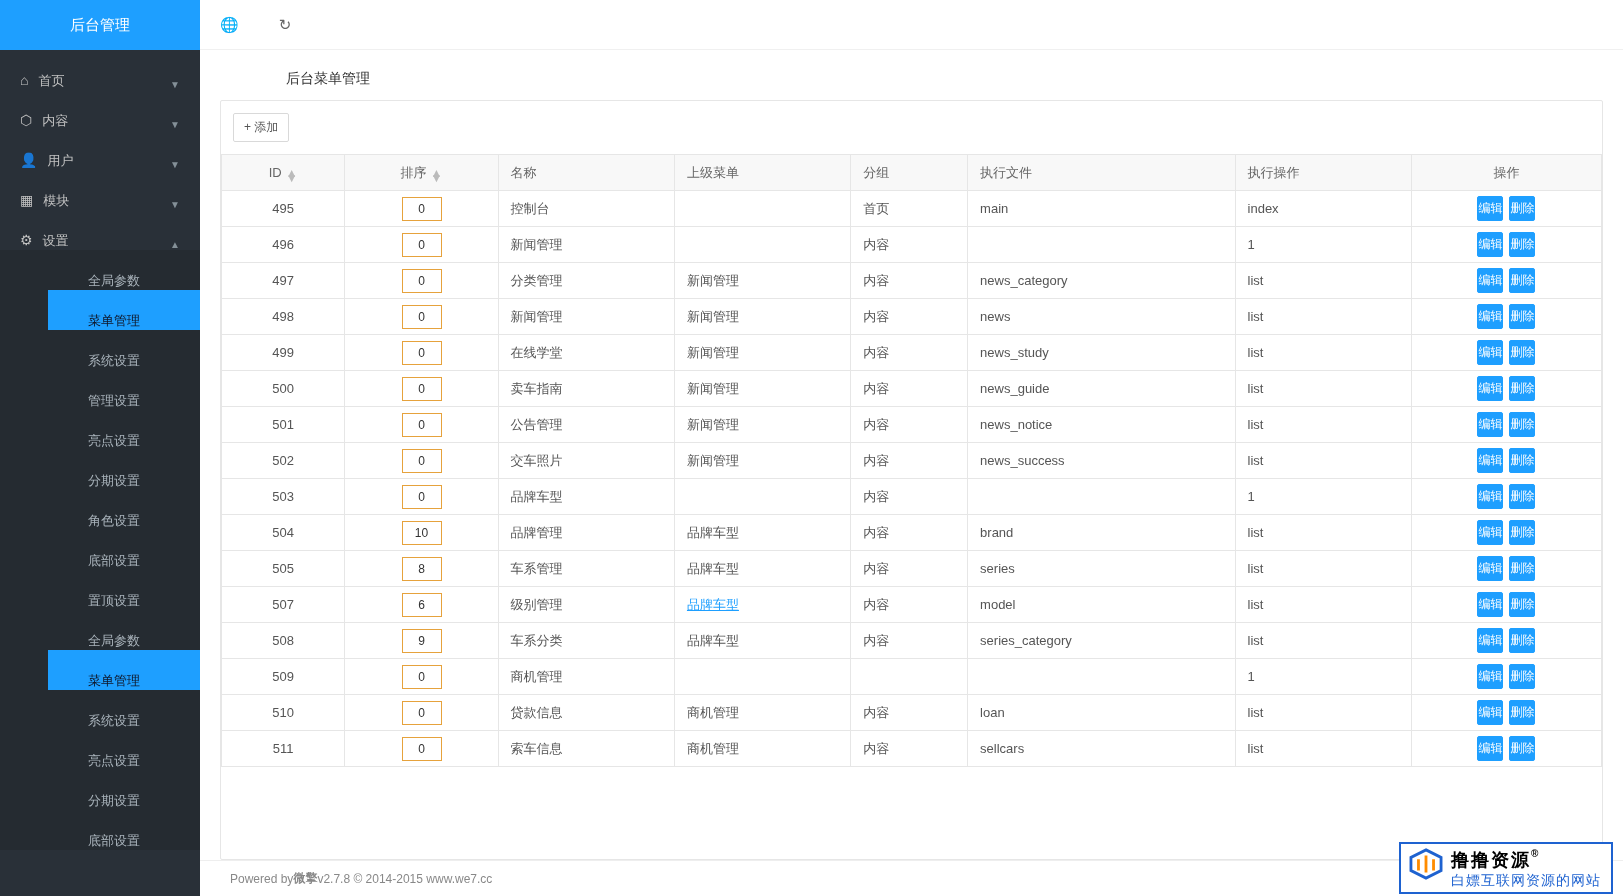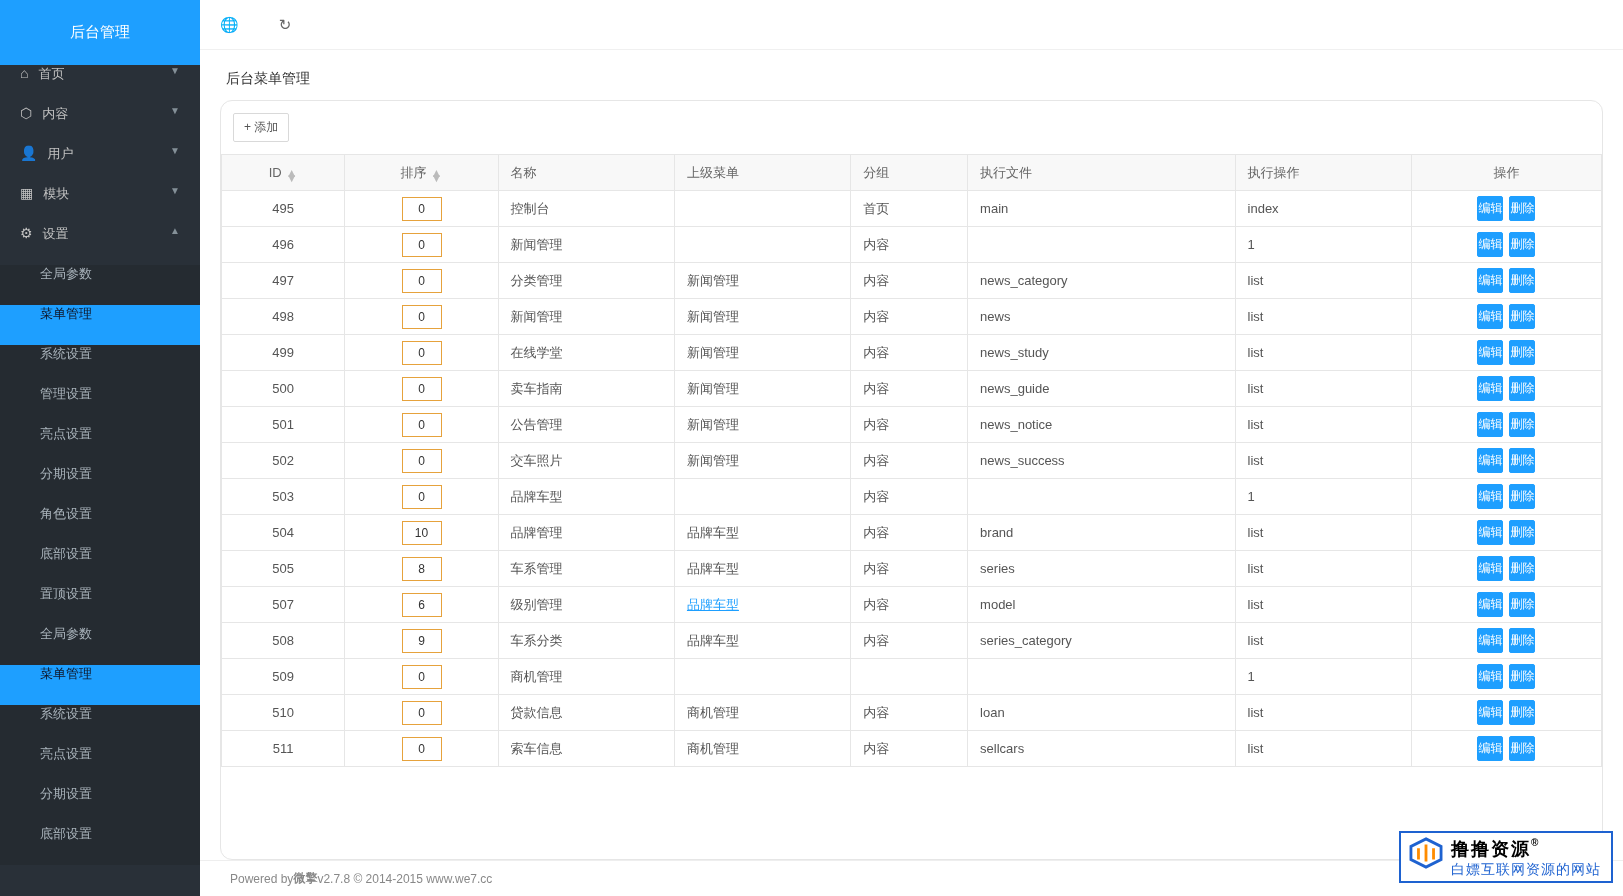--- a/index.html
+++ b/index.html
@@ -1,48 +1,48 @@
 <!DOCTYPE html>
 <html><head>
 <meta charset="utf-8">
 <style>
 * { box-sizing: border-box; margin: 0; padding: 0; }
 body { font-family: "Microsoft YaHei", -apple-system, sans-serif; font-size: 13px; color: #333; background: #f5f5f5; overflow: hidden; }
 .app { display: flex; height: 896px; width: 1623px; }
 .sidebar { width: 200px; background: #293038; color: #849098; flex-shrink: 0; display: flex; flex-direction: column; }
-.sidebar-brand { height: 65px; background: #1e9fff; color: #fff; display: flex; align-items: center; justify-content: center; font-size: 15px; }
+.sidebar-brand { height: 50px; background: #1e9fff; color: #fff; display: flex; align-items: center; justify-content: center; font-size: 15px; }
 .sidebar-menu { flex: 1; overflow-y: auto; scrollbar-width: thin; scrollbar-color: #555 #293038; }
-.nav-item { display: flex; align-items: flex-start; height: 40px; padding: 0 20px; cursor: pointer; color: #c2c2c2; }
+.nav-item { display: flex; align-items: flex-end; height: 40px; padding: 0 20px; cursor: pointer; color: #c2c2c2; }
 .nav-item.parent { justify-content: space-between; }
 .nav-item.active { background: #1e9fff; color: #fff; }
 .nav-item .ic { width: 16px; text-align: center; margin-right: 10px; font-size: 14px; }
 .nav-item .arrow { font-size: 10px; color: #849098; }
 .nav-sub { background: #252b31; }
-.nav-sub .nav-item { padding-left: 40px; color: #a9b3bb; }
+.nav-sub .nav-item { padding-left: 40px; color: #a9b3bb; margin-left: 48px; }
 .nav-sub .nav-item.active { background: #1e9fff; color: #0f172a; }
 .main { flex: 1; display: flex; flex-direction: column; background: #fff; }
 .topbar { height: 50px; display: flex; align-items: center; padding: 0 20px; background: #fff; border-bottom: 1px solid #f0f0f0; gap: 40px; }
 .topbar .ic { color: #666; cursor: pointer; font-size: 15px; }
-.crumb { padding: 20px 26px 12px; font-size: 14px; color: #333; }
-.panel { margin: 0 20px; border: 1px solid #e6e6e6; border-radius: 12px; background: #fff; flex: 1; overflow: hidden; display: flex; flex-direction: column; }
+.crumb { padding: 20px 46px 12px; font-size: 14px; color: #333; margin-left: 40px; }
+.panel { margin: 0 20px; border: 1px solid #e6e6e6; border-radius: 2px; background: #fff; flex: 1; overflow: hidden; display: flex; flex-direction: column; }
 .panel-actions { padding: 12px; }
 .btn { display: inline-flex; align-items: center; padding: 5px 10px; border: 1px solid #d9d9d9; background: #fff; color: #555; font-size: 12px; cursor: pointer; border-radius: 2px; }
 .btn.primary { background: #1e9fff; border-color: #1e9fff; color: #fff; }
 .btn.sm { padding: 3px 0; font-size: 12px; }
 .table-wrap { flex: 1; overflow: auto; }
 table { width: 100%; border-collapse: collapse; }
 th, td { border: 1px solid #e6e6e6; padding: 0 12px; height: 36px; font-size: 13px; text-align: left; color: #555; white-space: nowrap; }
 th { background: #f8f8f8; font-weight: normal; color: #666; }
 th.center, td.center { text-align: center; }
 .sort-ic { color: #bbb; font-size: 12px; margin-left: 4px; display: inline-flex; flex-direction: column; line-height: 5px; }
 .sort-input { width: 40px; height: 24px; border: 1px solid #e6a23c; text-align: center; font-size: 12px; color: #333; }
 .ops { display: flex; gap: 6px; justify-content: center; }
 .link { color: #1e9fff; text-decoration: underline; }
 .footer { height: 36px; display: flex; align-items: center; padding: 0 30px; font-size: 12px; color: #888; background: #fff; border-top: 1px solid #eee; }
-.watermark { position: fixed; right: 10px; bottom: 13px; background: #fff; border: 2px solid #1e62d0; padding: 4px 10px 2px 50px; font-family: sans-serif; }
+.watermark { position: fixed; right: 10px; bottom: 2px; background: #fff; border: 2px solid #1e62d0; padding: 4px 10px 2px 50px; font-family: sans-serif; }
 .watermark .t1 { font-size: 18px; font-weight: bold; color: #000; letter-spacing: 2px; }
 .watermark .t1 sup { font-size: 10px; vertical-align: top; }
 .watermark .t2 { font-size: 14px; color: #1e62d0; letter-spacing: 1px; }
 .wm-logo { position: absolute; left: 6px; top: 4px; width: 38px; height: 32px; }
 </style>
 </head>
 <body>
 
 <div class="app">
   <aside class="sidebar">

